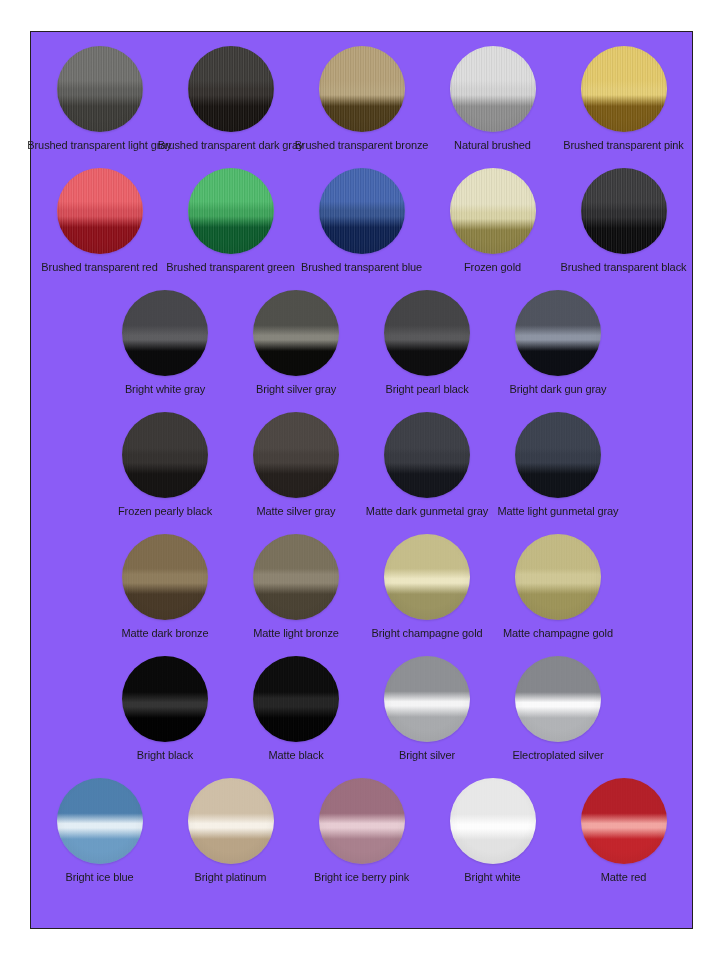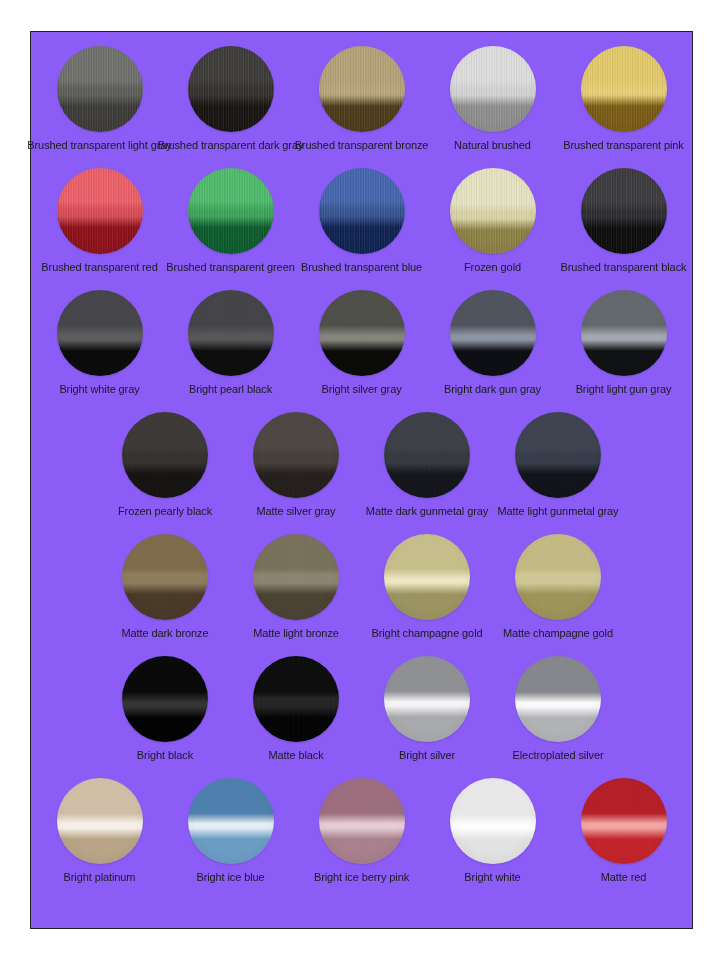--- a/index.html
+++ b/index.html
@@ -222,54 +222,45 @@
           <div class="swatch-disc-wrap">
             <div class="swatch-disc disc-bright" style="background: linear-gradient(rgb(70, 70, 74) 0%, rgb(70, 70, 74) 41%, rgb(93, 93, 96) 53%, rgb(93, 93, 96) 58%, rgb(10, 10, 11) 71%, rgb(10, 10, 11) 100%);">
               <div class="grain"></div>
               <div class="edge"></div>
             </div>
           </div>
           <div class="swatch-label">Bright white gray</div>
         </div>
         <div class="swatch-cell">
           <div class="swatch-disc-wrap">
+            <div class="swatch-disc disc-bright" style="background: linear-gradient(rgb(79, 79, 74) 0%, rgb(79, 79, 74) 41%, rgb(134, 133, 124) 53%, rgb(134, 133, 124) 58%, rgb(10, 10, 8) 71%, rgb(10, 10, 8) 100%);">
+              <div class="grain"></div>
+              <div class="edge"></div>
+            </div>
+          </div>
+          <div class="swatch-label">Bright silver gray</div>
+        </div>
+        <div class="swatch-cell">
+          <div class="swatch-disc-wrap">
             <div class="swatch-disc disc-bright" style="background: linear-gradient(rgb(68, 68, 70) 0%, rgb(68, 68, 70) 41%, rgb(88, 88, 90) 53%, rgb(88, 88, 90) 58%, rgb(13, 13, 14) 71%, rgb(13, 13, 14) 100%);">
               <div class="grain"></div>
               <div class="edge"></div>
             </div>
           </div>
           <div class="swatch-label">Bright pearl black</div>
         </div>
         <div class="swatch-cell">
           <div class="swatch-disc-wrap">
-            <div class="swatch-disc disc-bright" style="background: linear-gradient(rgb(79, 79, 74) 0%, rgb(79, 79, 74) 41%, rgb(134, 133, 124) 53%, rgb(134, 133, 124) 58%, rgb(10, 10, 8) 71%, rgb(10, 10, 8) 100%);">
-              <div class="grain"></div>
-              <div class="edge"></div>
-            </div>
-          </div>
-          <div class="swatch-label">Bright silver gray</div>
-        </div>
-        <div class="swatch-cell">
-          <div class="swatch-disc-wrap">
             <div class="swatch-disc disc-bright" style="background: linear-gradient(rgb(79, 83, 94) 0%, rgb(79, 83, 94) 41%, rgb(141, 148, 163) 53%, rgb(141, 148, 163) 58%, rgb(12, 14, 20) 71%, rgb(12, 14, 20) 100%);">
               <div class="grain"></div>
               <div class="edge"></div>
             </div>
           </div>
           <div class="swatch-label">Bright dark gun gray</div>
         </div>
-        <div class="swatch-cell">
-          <div class="swatch-disc-wrap">
-            <div class="swatch-disc disc-bright" style="background: linear-gradient(rgb(99, 104, 111) 0%, rgb(99, 104, 111) 41%, rgb(163, 168, 176) 53%, rgb(163, 168, 176) 58%, rgb(14, 16, 19) 71%, rgb(14, 16, 19) 100%);">
-              <div class="grain"></div>
-              <div class="edge"></div>
-            </div>
-          </div>
-          <div class="swatch-label">Bright light gun gray</div>
-        </div>
       </div>
       <div class="swatch-row">
         <div class="swatch-cell">
           <div class="swatch-disc-wrap">
             <div class="swatch-disc disc-matte" style="background: linear-gradient(rgb(59, 56, 54) 0%, rgb(59, 56, 54) 42%, rgb(52, 49, 47) 49%, rgb(52, 49, 47) 59%, rgb(21, 19, 18) 72%, rgb(21, 19, 18) 100%);">
               <div class="grain"></div>
               <div class="edge"></div>
             </div>
           </div>
           <div class="swatch-label">Frozen pearly black</div>
@@ -374,35 +365,35 @@
               <div class="grain"></div>
               <div class="edge"></div>
             </div>
           </div>
           <div class="swatch-label">Electroplated silver</div>
         </div>
       </div>
       <div class="swatch-row">
         <div class="swatch-cell">
           <div class="swatch-disc-wrap">
+            <div class="swatch-disc disc-bright" style="background: linear-gradient(rgb(77, 127, 173) 0%, rgb(77, 127, 173) 41%, rgb(227, 238, 245) 53%, rgb(227, 238, 245) 58%, rgb(107, 156, 196) 71%, rgb(107, 156, 196) 100%);">
+              <div class="grain"></div>
+              <div class="edge"></div>
+            </div>
+          </div>
+          <div class="swatch-label">Bright ice blue</div>
+        </div>
+        <div class="swatch-cell">
+          <div class="swatch-disc-wrap">
             <div class="swatch-disc disc-bright" style="background: linear-gradient(rgb(207, 191, 167) 0%, rgb(207, 191, 167) 41%, rgb(246, 241, 232) 53%, rgb(246, 241, 232) 58%, rgb(185, 164, 134) 71%, rgb(185, 164, 134) 100%);">
               <div class="grain"></div>
               <div class="edge"></div>
             </div>
           </div>
           <div class="swatch-label">Bright platinum</div>
-        </div>
-        <div class="swatch-cell">
-          <div class="swatch-disc-wrap">
-            <div class="swatch-disc disc-bright" style="background: linear-gradient(rgb(77, 127, 173) 0%, rgb(77, 127, 173) 41%, rgb(227, 238, 245) 53%, rgb(227, 238, 245) 58%, rgb(107, 156, 196) 71%, rgb(107, 156, 196) 100%);">
-              <div class="grain"></div>
-              <div class="edge"></div>
-            </div>
-          </div>
-          <div class="swatch-label">Bright ice blue</div>
         </div>
         <div class="swatch-cell">
           <div class="swatch-disc-wrap">
             <div class="swatch-disc disc-bright" style="background: linear-gradient(rgb(156, 110, 126) 0%, rgb(156, 110, 126) 41%, rgb(231, 204, 211) 53%, rgb(231, 204, 211) 58%, rgb(169, 128, 141) 71%, rgb(169, 128, 141) 100%);">
               <div class="grain"></div>
               <div class="edge"></div>
             </div>
           </div>
           <div class="swatch-label">Bright ice berry pink</div>
         </div>

